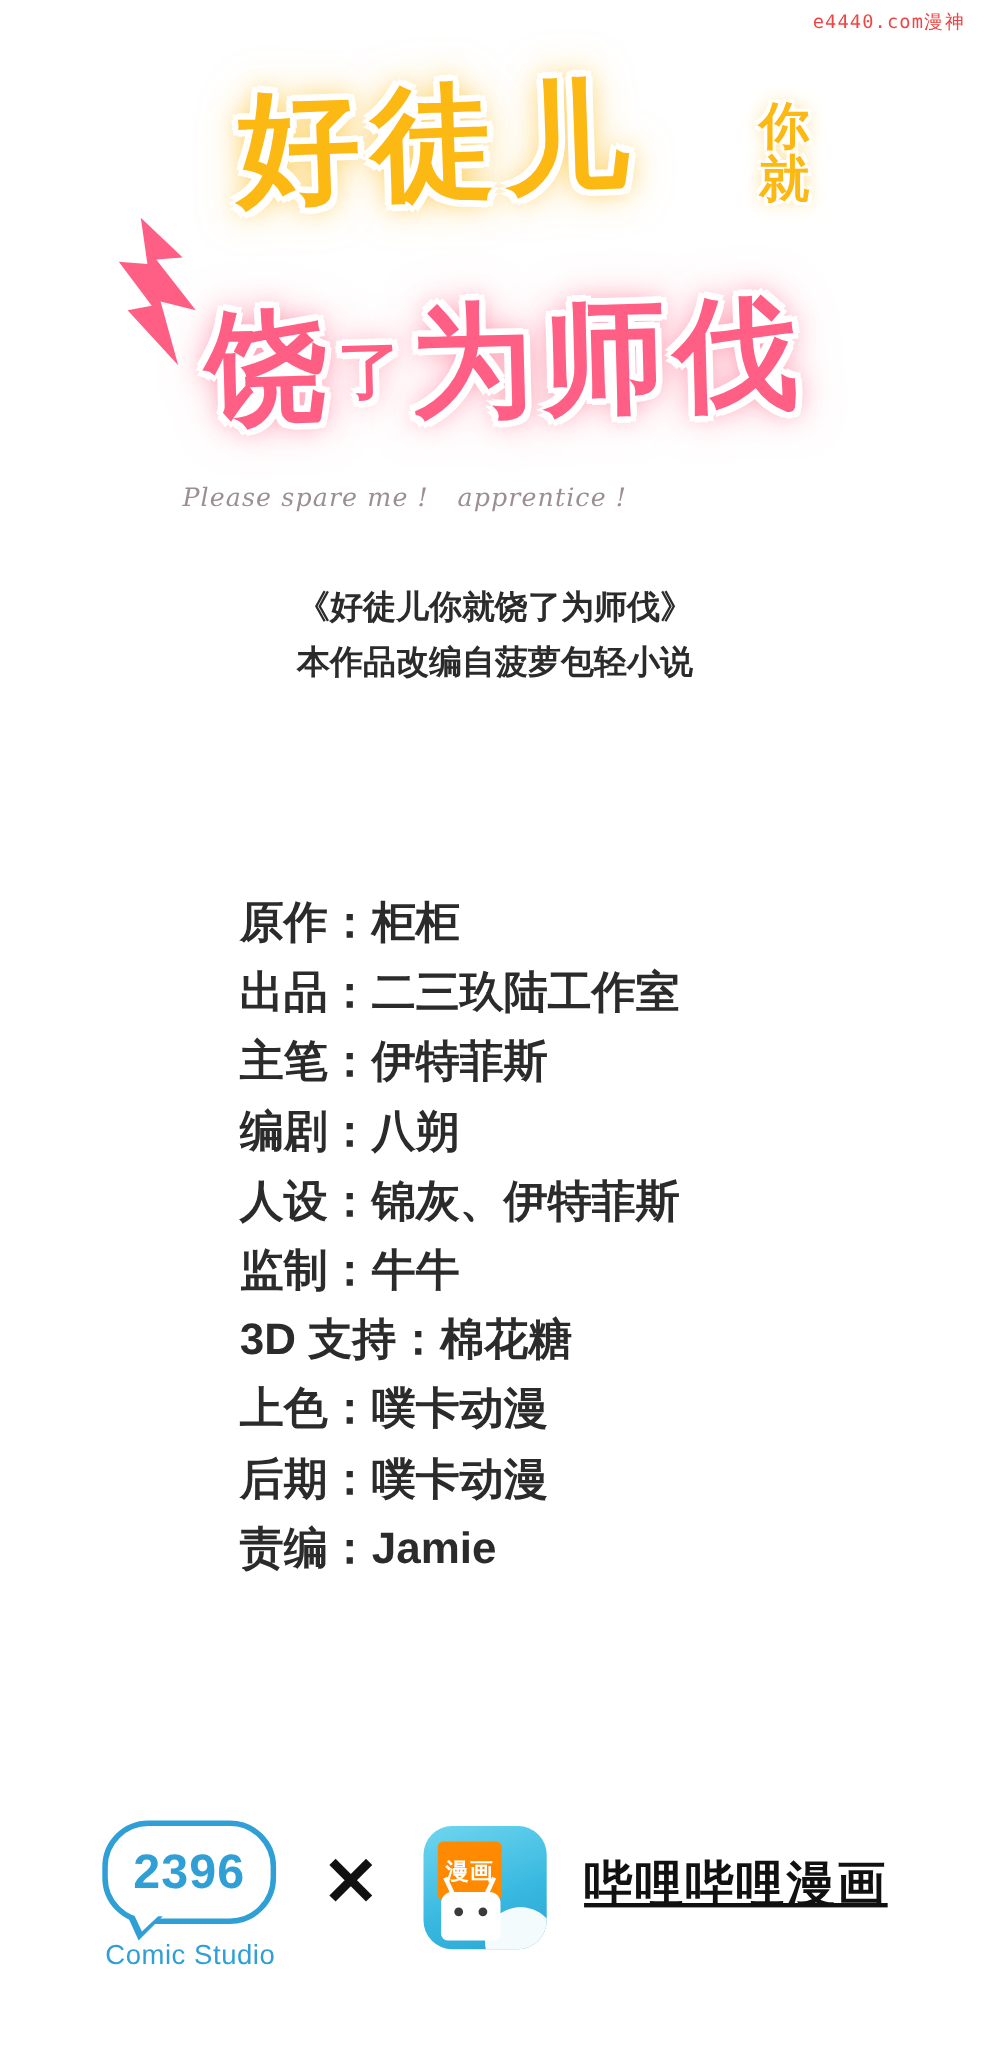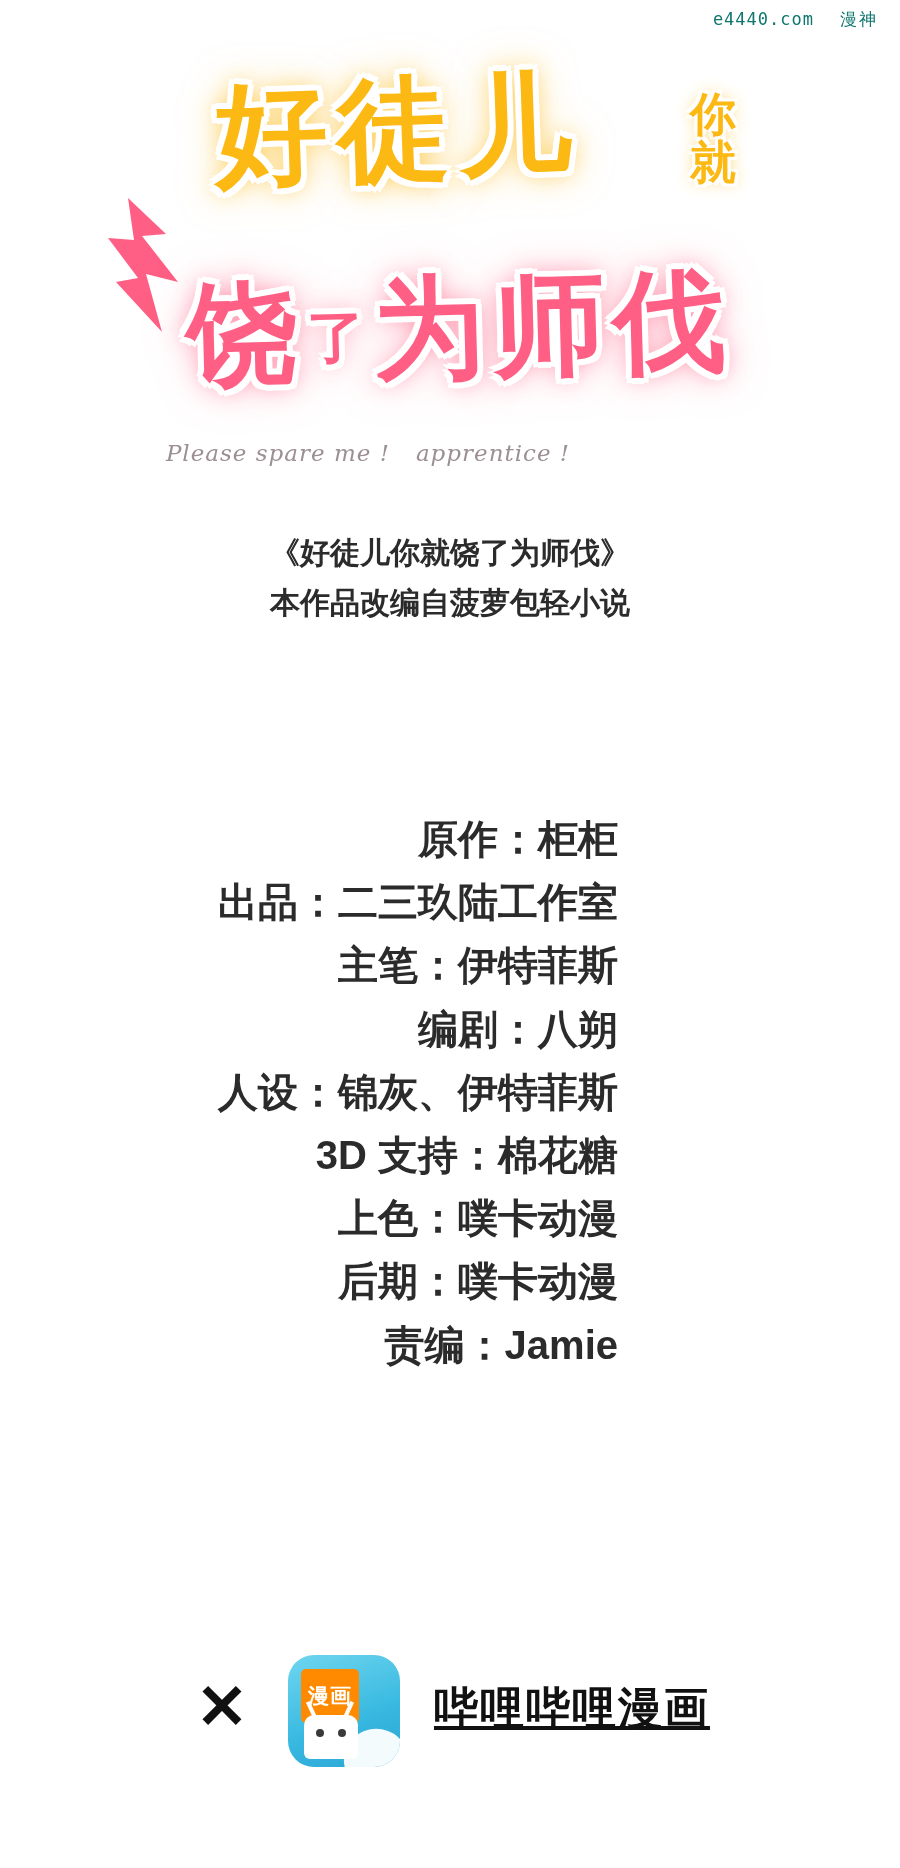--- a/index.html
+++ b/index.html
@@ -15,22 +15,21 @@
     overflow: hidden;
   }
 
   
   .watermark {
     position: absolute;
     top: 8px;
     right: 22px;
     display: flex;
     align-items: baseline;
-    gap: 26px;
-    color: #0f766e;
+    color: #ef4444;
     font-size: 17px;
     letter-spacing: 1px;
     font-family: "DejaVu Sans Mono", monospace;
   }
   .watermark .wm-cn {
     font-family: Liberation Sans, sans-serif;
     letter-spacing: 2px;
   }
 
   
@@ -130,21 +129,21 @@
   
   .credits {
     position: absolute;
     top: 808px;
     left: 218px;
     color: #2b2b2b;
     font-size: 40px;
     line-height: 1.58;
     font-weight: bold;
   }
-  .credit-row { white-space: nowrap; text-align: right; }
+  .credit-row { white-space: nowrap; }
   .credit-row .label { font-weight: bold; }
   .credit-row .value { font-weight: bold; }
 
   
   .footer {
     position: absolute;
     top: 1655px;
     left: 0;
     width: 900px;
     display: flex;
@@ -319,34 +318,43 @@
   <div class="credit-row">
     <span class="label">主笔：</span><span class="value">伊特菲斯</span>
   </div>
   <div class="credit-row">
     <span class="label">编剧：</span><span class="value">八朔</span>
   </div>
   <div class="credit-row">
     <span class="label">人设：</span><span class="value">锦灰、伊特菲斯</span>
   </div>
   <div class="credit-row">
+    <span class="label">监制：</span><span class="value">牛牛</span>
+  </div>
+  <div class="credit-row">
     <span class="label">3D 支持：</span><span class="value">棉花糖</span>
   </div>
   <div class="credit-row">
     <span class="label">上色：</span><span class="value">噗卡动漫</span>
   </div>
   <div class="credit-row">
     <span class="label">后期：</span><span class="value">噗卡动漫</span>
   </div>
   <div class="credit-row">
     <span class="label">责编：</span><span class="value">Jamie</span>
   </div>
 </div>
 
 <div class="footer">
+  <div class="logo-2396">
+    <div class="bubble">
+      <span>2396</span>
+    </div>
+    <div class="studio-text">Comic Studio</div>
+  </div>
 
   <div class="cross">✕</div>
 
   <div class="bili-app">
     <div class="tag">漫画</div>
     <div class="ear-l"></div>
     <div class="ear-r"></div>
     <div class="face"></div>
     <div class="wave"></div>
   </div>

